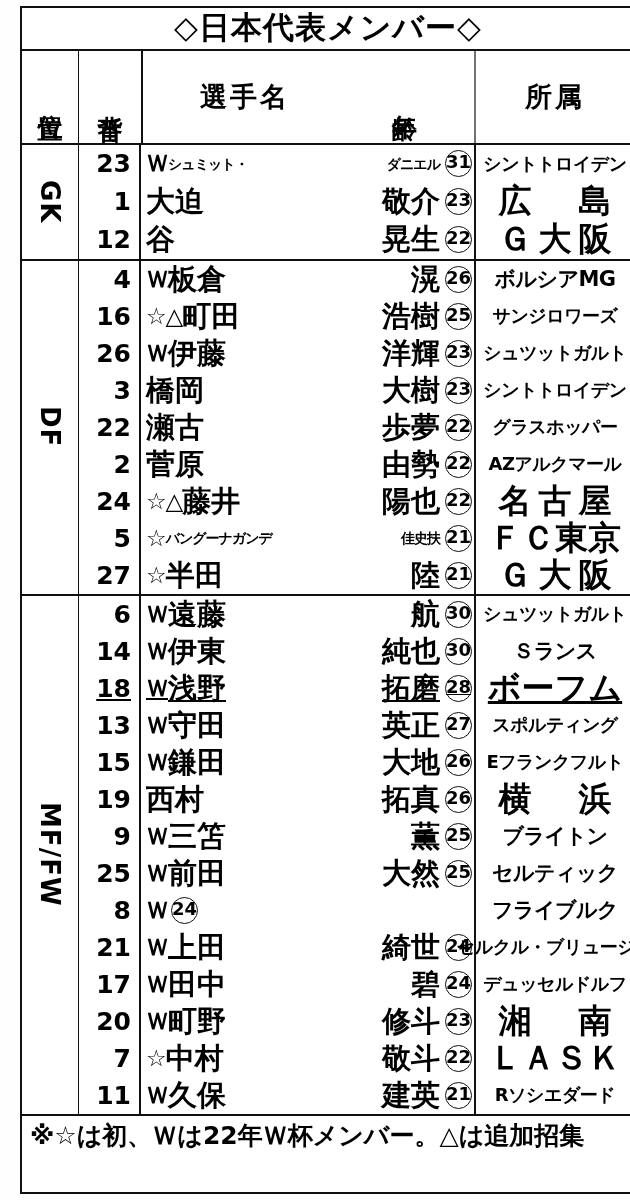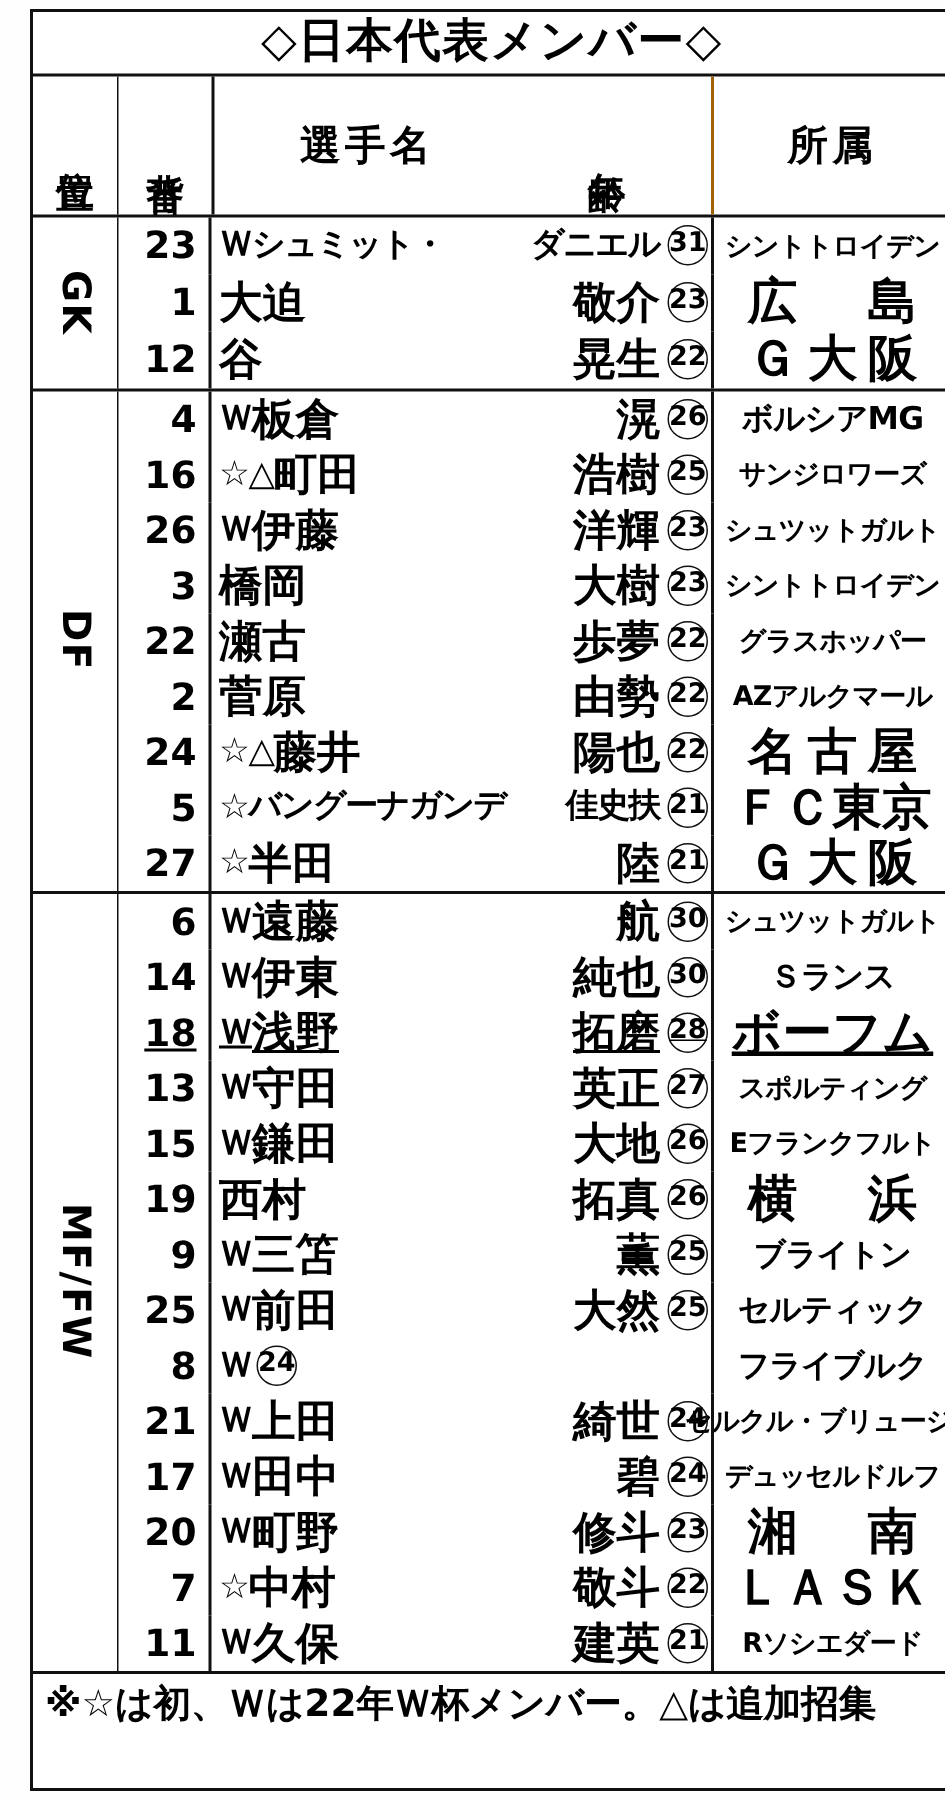--- a/index.html
+++ b/index.html
@@ -63,21 +63,21 @@
   .col-num {
     width: 62px;
     flex: 0 0 62px;
     border-right: 2px solid #111;
     display: flex;
     align-items: center;
     justify-content: center;
   }
   .col-name {
     flex: 1 1 auto;
-    border-right: 2px solid #a16207;
+    border-right: 2px solid #737373;
     display: flex;
     justify-content: center;
     position: relative;
   }
   .col-team {
     width: 158px;
     flex: 0 0 158px;
     display: flex;
     align-items: center;
     justify-content: center;
@@ -169,21 +169,21 @@
     flex: 1 1 auto;
     display: flex;
     justify-content: space-between;
     font-weight: bold;
     font-size: 29px;
     line-height: 1.0;
     letter-spacing: 0px;
     padding: 0 2px 0 0;
     white-space: nowrap;
   }
-  .nm.squeeze2 { font-size: 22px; letter-spacing: -1px; }
+  .nm.squeeze2 { font-size: 14px; letter-spacing: -1px; }
   .nm .sur { }
   .nm .giv { }
   .age {
     flex: 0 0 auto;
     width: 30px;
     text-align: right;
     font-size: 21px;
     font-weight: bold;
     display: flex;
     align-items: center;

